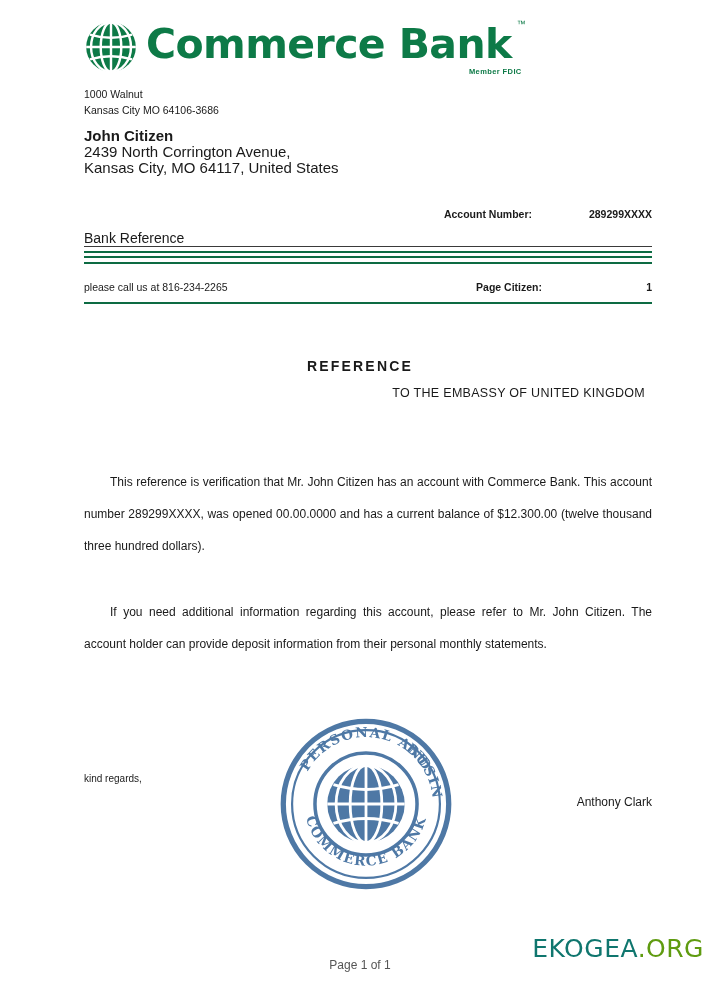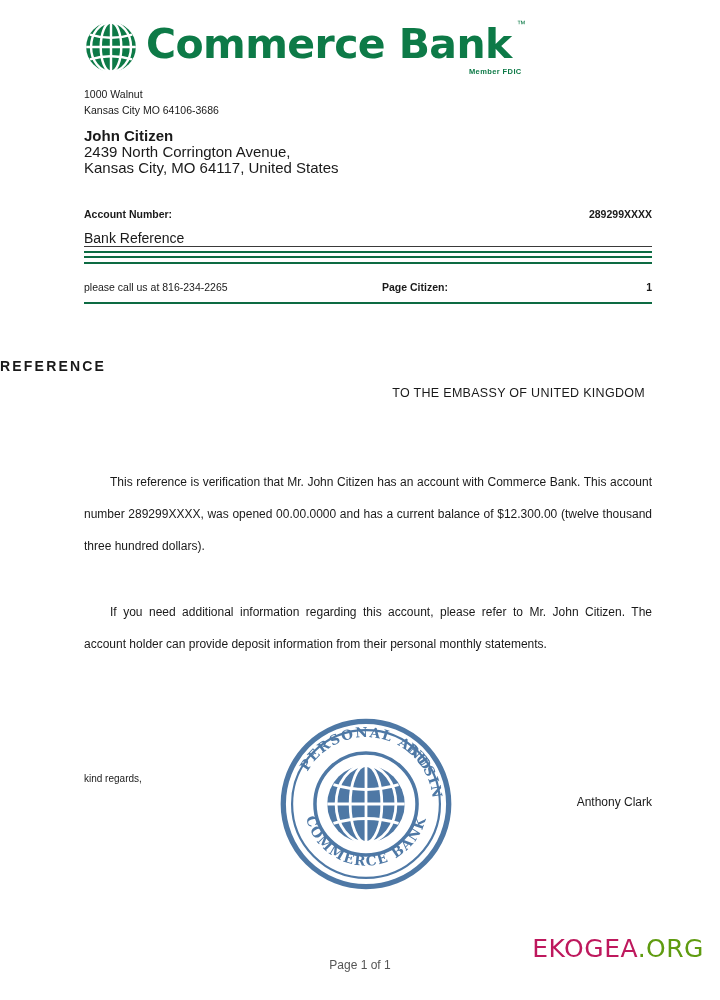--- a/index.html
+++ b/index.html
@@ -95,20 +95,21 @@
     left: 84px;
     width: 568px;
     display: flex;
     align-items: baseline;
     font-size: 10.5px;
   }
   .meta-acct { top: 208px; }
   .meta-page { top: 281px; }
   .meta-label {
     font-weight: bold;
+    text-align: right;
     white-space: nowrap;
   }
   .meta-acct .meta-label { width: 448px; }
   .meta-acct .meta-value {
     width: 120px;
     text-align: right;
     font-weight: bold;
   }
   .meta-page .meta-left {
     flex: 1;
@@ -168,20 +169,21 @@
     height: 2px;
     background: #0d6b43;
   }
 
   
   .doc-title {
     position: absolute;
     left: 0;
     top: 358px;
     width: 720px;
+    text-align: center;
     font-size: 14px;
     font-weight: bold;
     letter-spacing: 2.2px;
     color: #1a1a1a;
   }
   .doc-subtitle {
     position: absolute;
     left: 9px;
     top: 386px;
     width: 636px;
@@ -244,21 +246,21 @@
   }
   .watermark {
     position: absolute;
     right: 16px;
     top: 934px;
     font-size: 25px;
     letter-spacing: 0.5px;
     font-family: "DejaVu Sans", sans-serif;
     white-space: nowrap;
   }
-  .wm-name { color: #be185d; }
+  .wm-name { color: #0f766e; }
   .wm-tld { color: #5f9b10; }
 </style>
 </head>
 <body>
 
 <div class="page">
 
   <div class="letterhead">
     <svg class="logo-globe" viewBox="0 0 100 100">
       <circle cx="50" cy="50" r="46" fill="#0d7a47"></circle>

